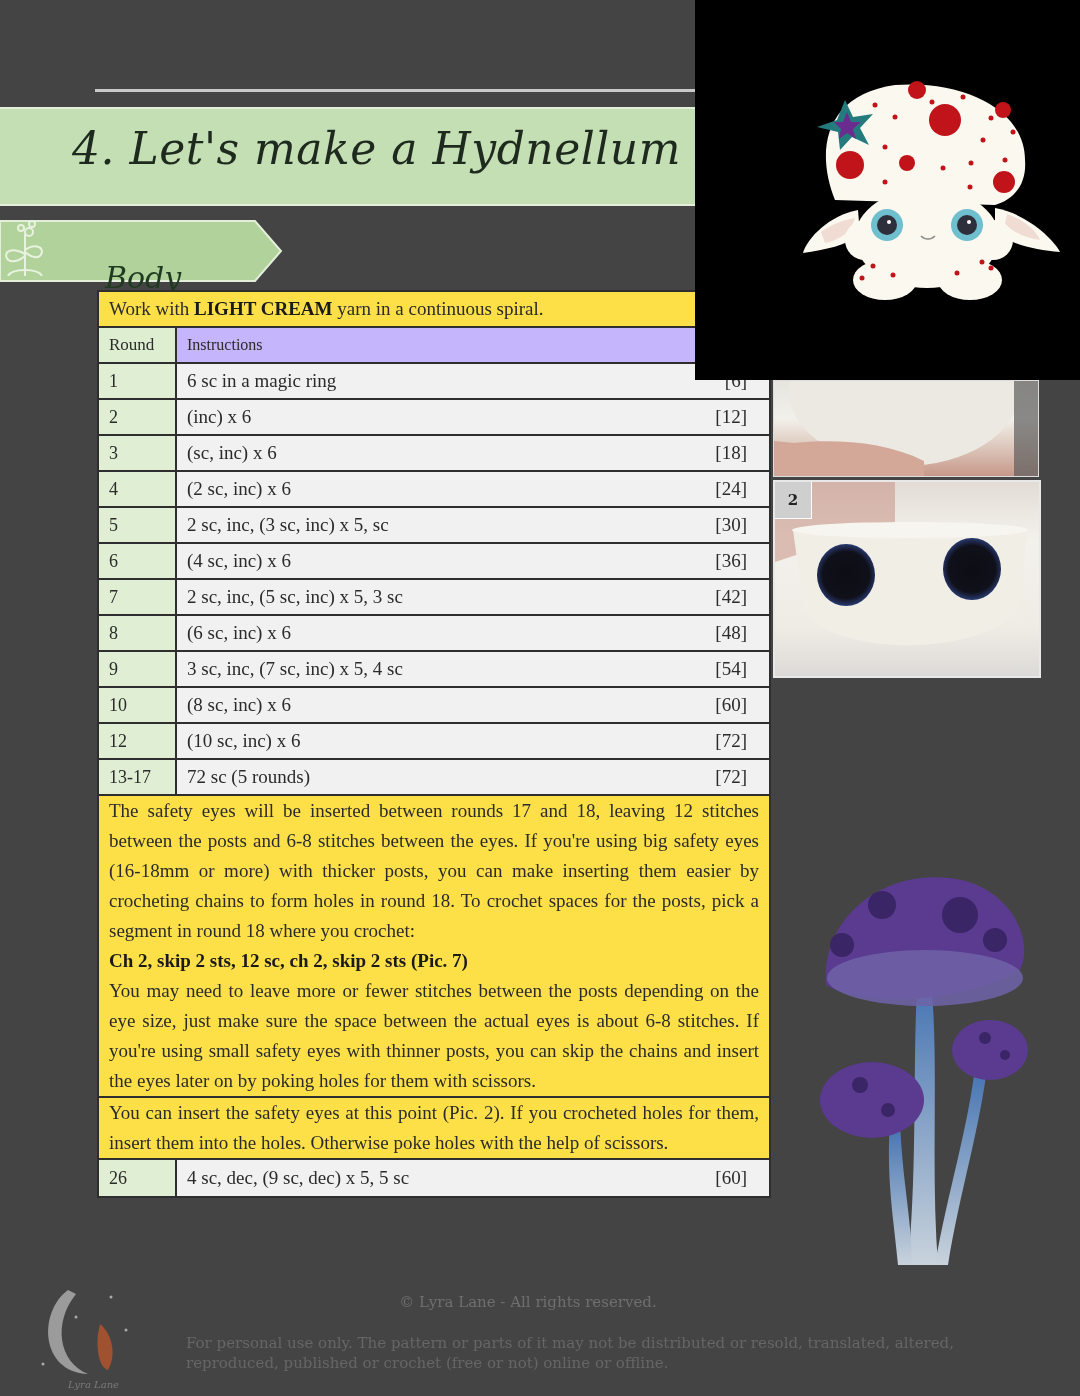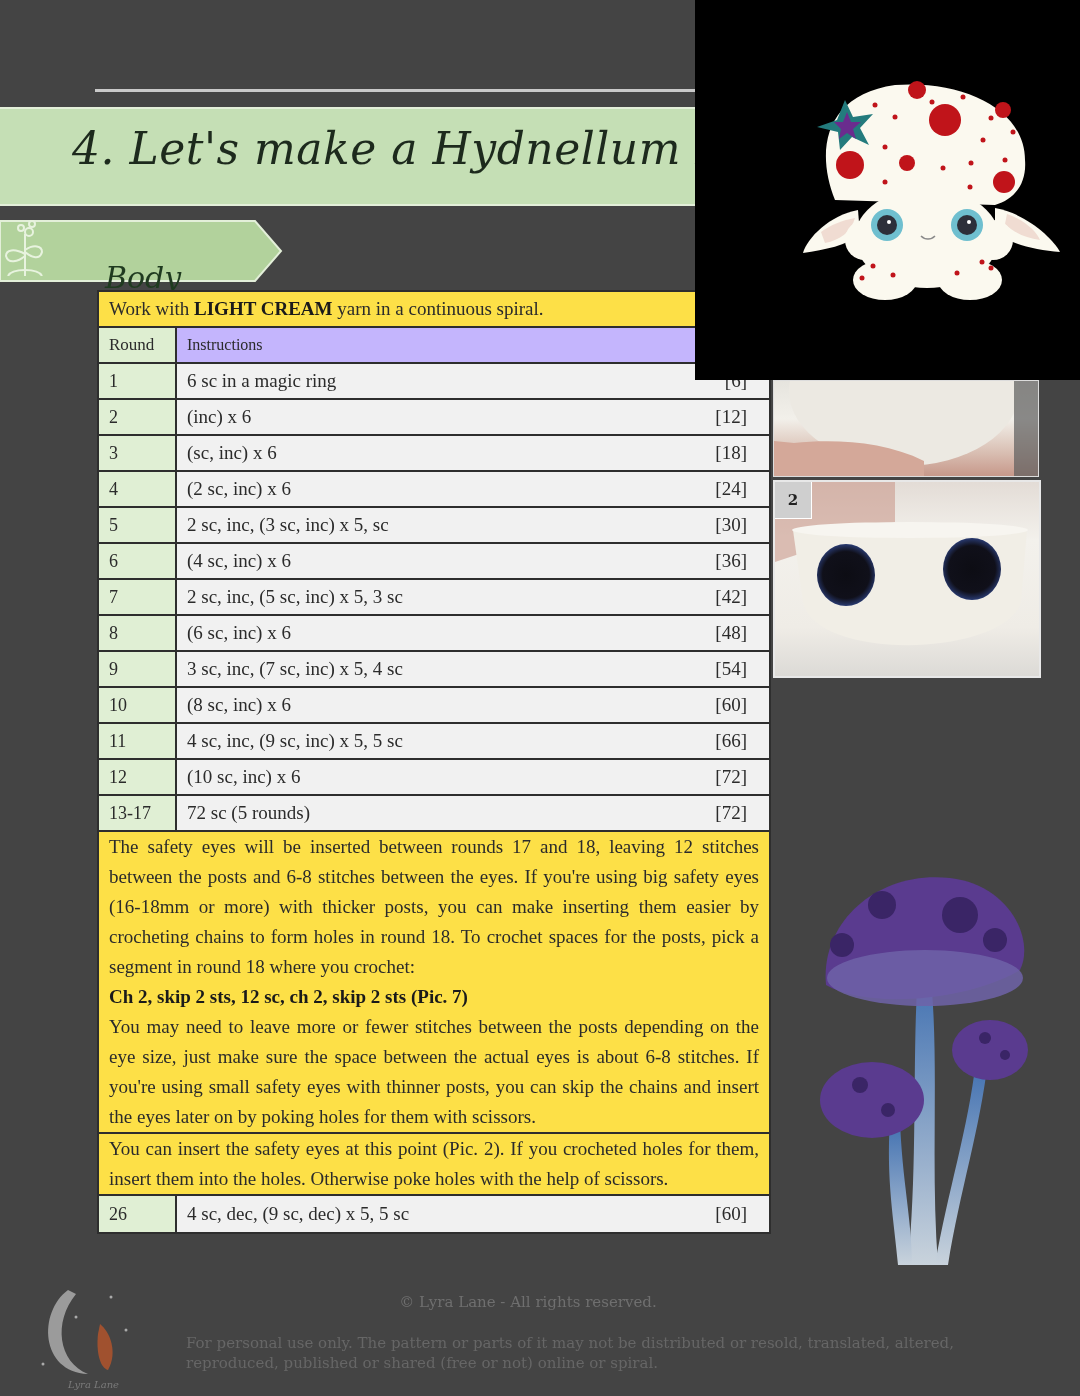--- a/index.html
+++ b/index.html
@@ -103,24 +103,20 @@
       </tr>
   <tr>
         <td class="c-round">9</td>
         <td class="c-ins"><span>3 sc, inc, (7 sc, inc) x 5, 4 sc</span><span class="count">[54]</span></td>
       </tr>
   <tr>
         <td class="c-round">10</td>
         <td class="c-ins"><span>(8 sc, inc) x 6</span><span class="count">[60]</span></td>
       </tr>
   <tr>
-        <td class="c-round">11</td>
-        <td class="c-ins"><span>4 sc, inc, (9 sc, inc) x 5, 5 sc</span><span class="count">[66]</span></td>
-      </tr>
-  <tr>
         <td class="c-round">12</td>
         <td class="c-ins"><span>(10 sc, inc) x 6</span><span class="count">[72]</span></td>
       </tr>
   <tr>
         <td class="c-round">13-17</td>
         <td class="c-ins"><span>72 sc (5 rounds)</span><span class="count">[72]</span></td>
       </tr>
   <tr class="note">
     <td colspan="2">
       <span>The safety eyes will be inserted between rounds 17 and 18, leaving 12 stitches between the posts and 6-8 stitches between the eyes.  If you're using big safety eyes (16-18mm or more) with thicker posts, you can make inserting them easier by crocheting chains to form holes in round 18. To crochet spaces for the posts, pick a segment in round 18 where you crochet:</span><br>
@@ -245,14 +241,14 @@
     <circle cx="15" cy="82" r="1.5" fill="#aaa"></circle>
     <circle cx="48" cy="35" r="1.5" fill="#aaa"></circle>
     <circle cx="83" cy="15" r="1.5" fill="#aaa"></circle>
     <circle cx="98" cy="48" r="1.5" fill="#aaa"></circle>
     <text x="40" y="106" font-family="DejaVu Serif, serif" font-style="italic" font-size="10" fill="#7a7a7a">Lyra Lane</text>
   </svg>
 </div>
 <div class="footer-copy">© Lyra Lane - All rights reserved.</div>
 <div class="footer-legal">
   <div>For personal use only. The pattern or parts of it may not be distributed or resold, translated, altered,</div>
-  <div>reproduced, published or shared (free or not) online or spiral.</div>
+  <div>reproduced, published or crochet (free or not) online or offline.</div>
 </div>
 
 </body></html>

